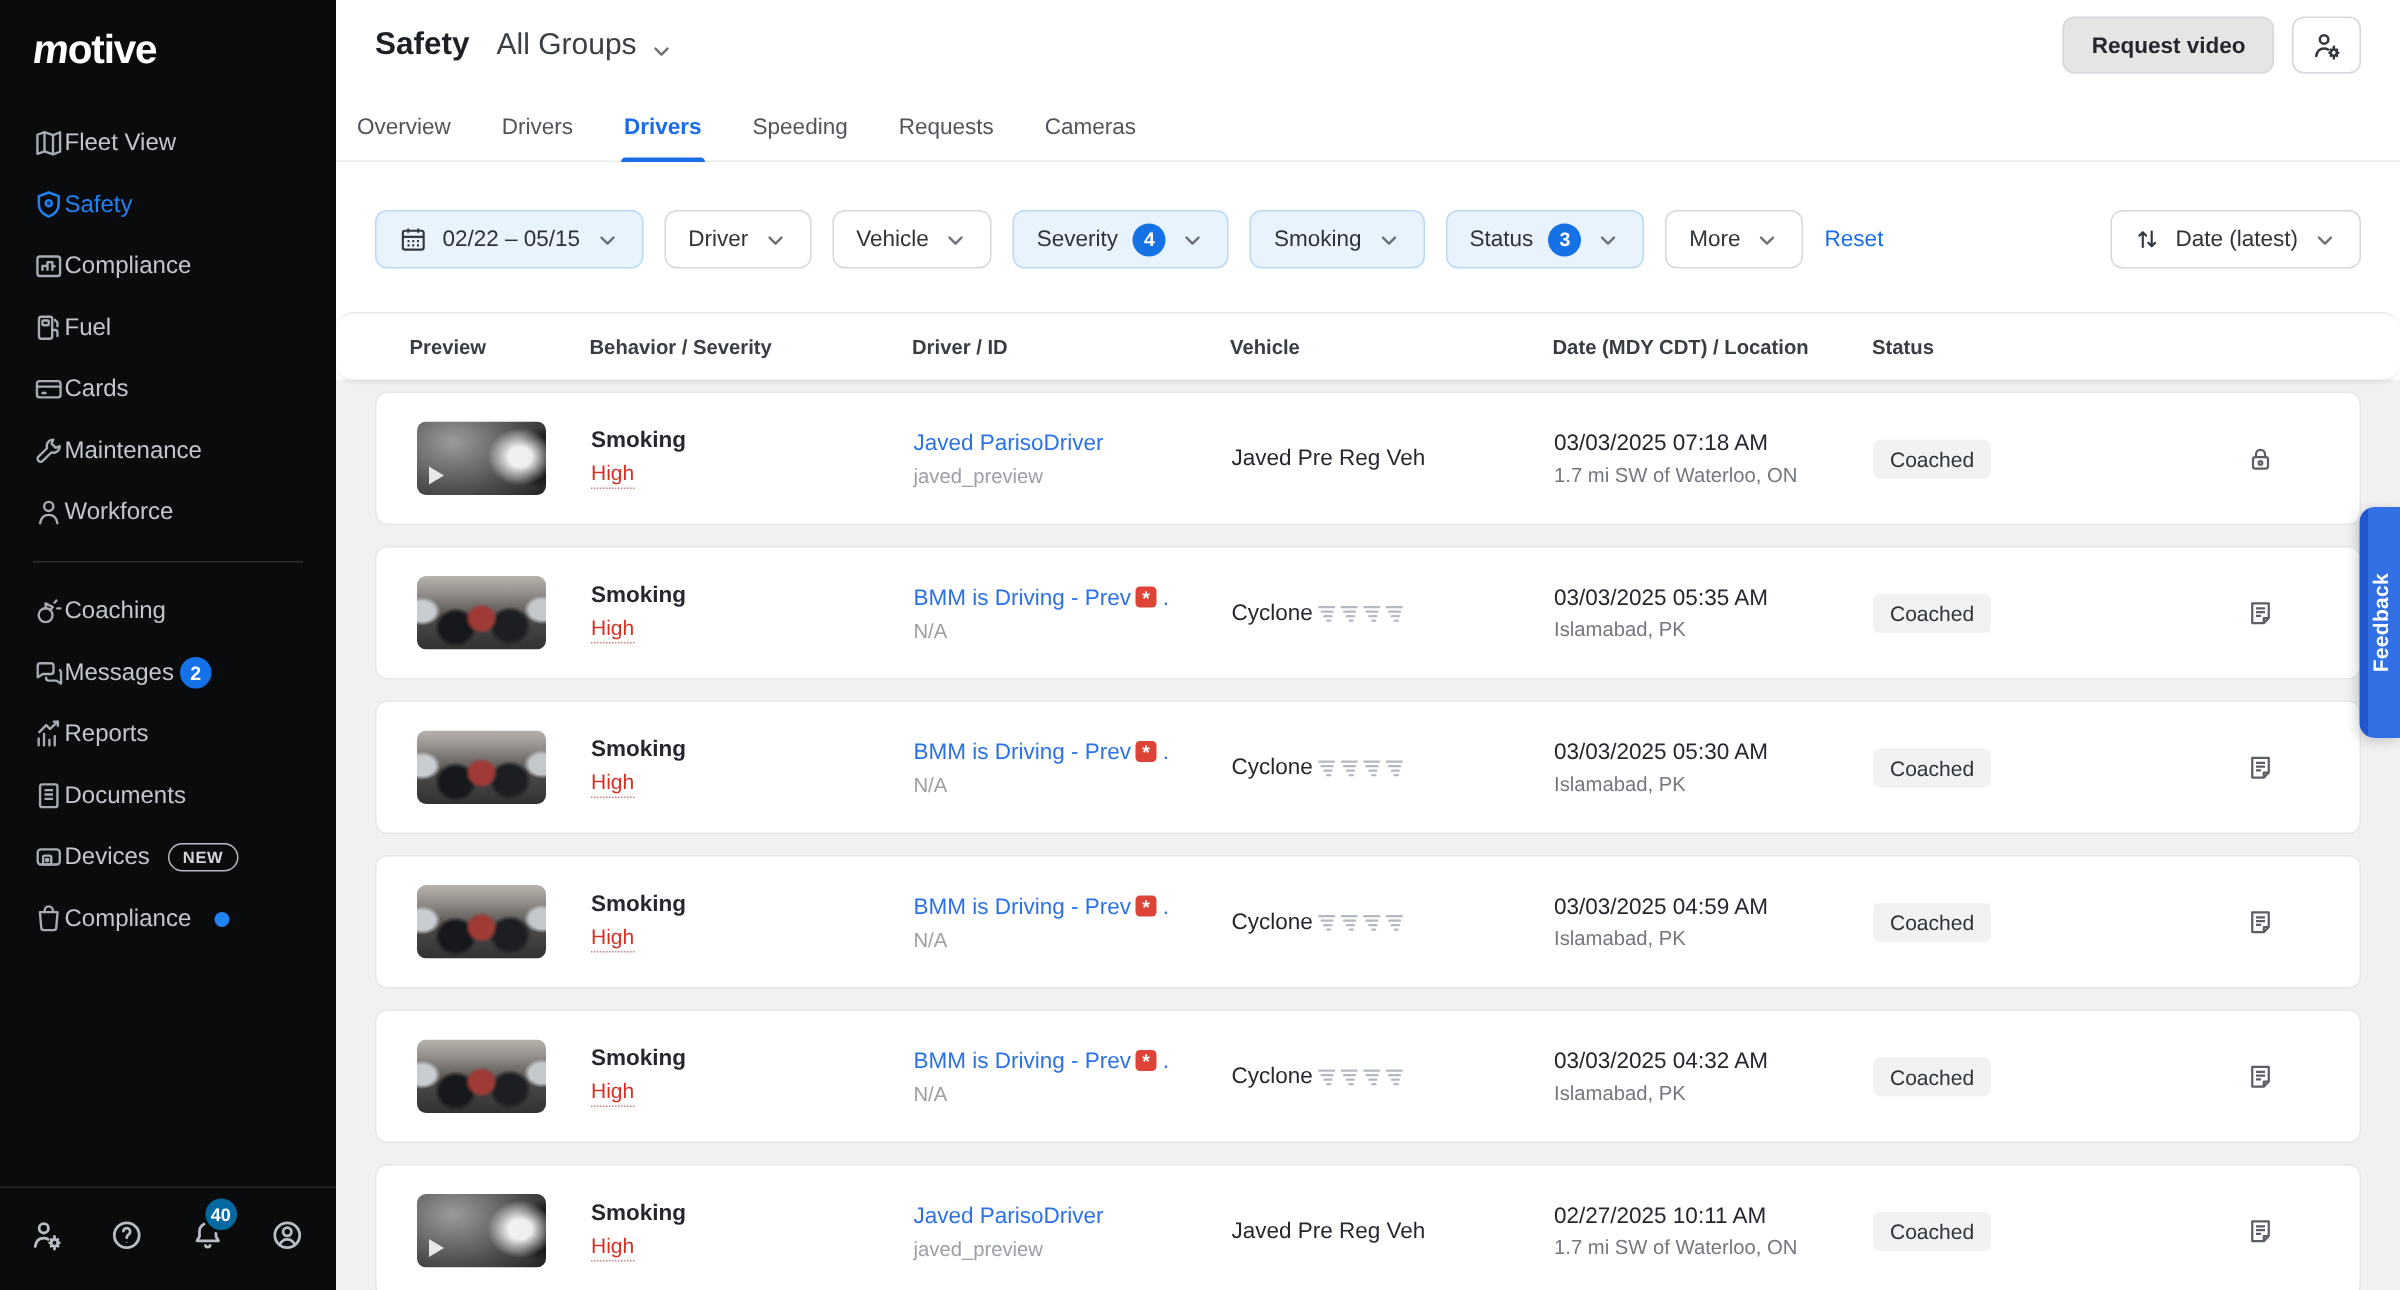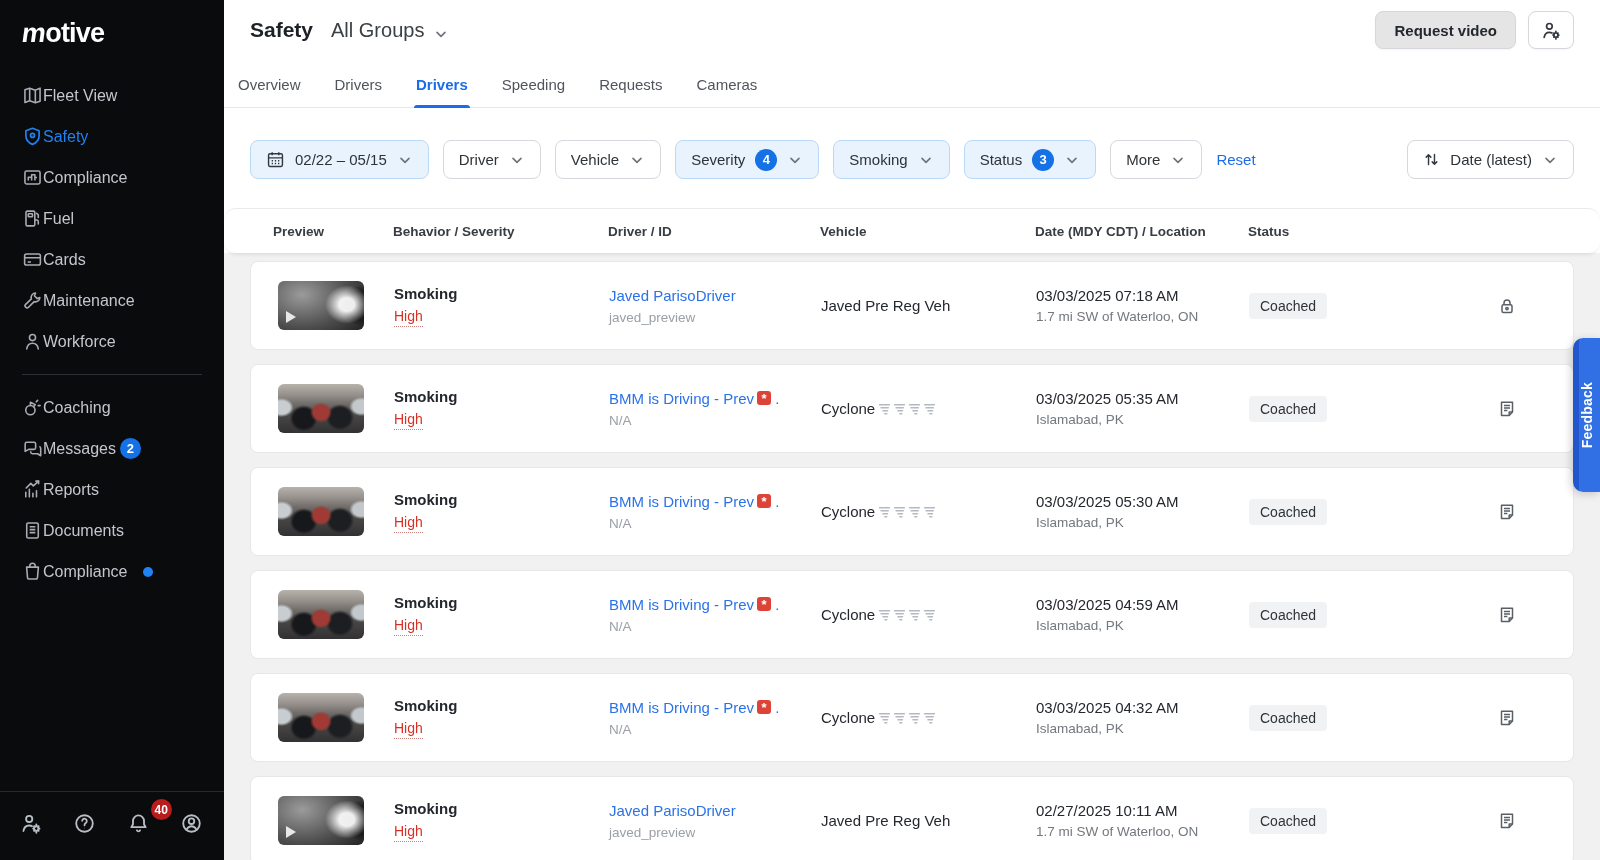--- a/index.html
+++ b/index.html
@@ -17,21 +17,21 @@
   .nav-icon { width:21px; height:21px; display:flex; align-items:center; justify-content:center; color:#a7acb4; }
   .nav-item.active .nav-icon { color:#1f82f5; }
   .nav-icon svg { width:21px; height:21px; stroke:currentColor; fill:none; }
   .nav-divider { height:1px; background:#2b2e32; margin:12px 22px; }
   .msg-badge { background:#1471e6; color:#fff; border-radius:50%; min-width:21px; height:21px; font-size:13px; font-weight:700; display:inline-flex; align-items:center; justify-content:center; margin-left:4px; }
   .new-pill { border:1.5px solid #b6bbc3; color:#d2d5da; border-radius:12px; padding:2.5px 9px; font-size:11px; font-weight:700; margin-left:12px; letter-spacing:.4px; }
   .side-dot { width:10px; height:10px; border-radius:50%; background:#1f82f5; margin-left:16px; }
   .sidebar-footer { border-top:1px solid #26282c; display:flex; justify-content:space-between; padding:20px 20px 24px; position:relative; }
   .foot-btn { position:relative; width:24px; height:24px; color:#b9bec6; cursor:pointer; }
   .foot-btn svg { width:23px; height:23px; stroke:currentColor; fill:none; }
-  .bell-badge { position:absolute; top:-15px; left:22px; background:#b91c1c; color:#fff; min-width:25px; height:25px; border-radius:50%; font-size:12px; font-weight:700; display:flex; align-items:center; justify-content:center; border:2px solid #0a0b0d; }
+  .bell-badge { position:absolute; top:-15px; left:8px; background:#0369a1; color:#fff; min-width:25px; height:25px; border-radius:50%; font-size:12px; font-weight:700; display:flex; align-items:center; justify-content:center; border:2px solid #0a0b0d; }
 
   
   .main { flex:1; display:flex; flex-direction:column; background:#fff; position:relative; min-width:0; }
   .topbar { display:flex; align-items:center; padding:10px 26px 0; height:50px; }
   .page-title { font-size:21px; font-weight:700; color:#1d2126; }
   .group-select { display:flex; align-items:flex-end; gap:9px; margin-left:18px; font-size:20px; color:#3b4046; cursor:pointer; }
   .top-actions { margin-left:auto; display:flex; gap:12px; }
   .btn-request { height:38px; padding:0 18px; border:1px solid #d4d7db; border-radius:8px; background:#e5e5e5; font-size:15px; font-weight:700; color:#24282e; cursor:pointer; box-shadow:0 1px 2px rgba(0,0,0,.04); font-family:inherit; }
   .btn-icon { width:46px; height:38px; border:1px solid #d4d7db; border-radius:8px; background:#fff; display:flex; align-items:center; justify-content:center; cursor:pointer; color:#33383e; box-shadow:0 1px 2px rgba(0,0,0,.04); }
   .btn-icon svg { width:21px; height:21px; stroke:currentColor; fill:none; }
@@ -208,20 +208,33 @@
               <rect x="4.5" y="2.8" width="11" height="14.4" rx="1.4"></rect>
               <path d="M7.3 6.4h5.4M7.3 9.2h5.4M7.3 12h5.4"></path>
             </svg>
           </span>
     <span class="nav-label">Documents</span>
 
   </div>
         <div class="nav-item">
     <span class="nav-icon">
             <svg viewBox="0 0 20 20" stroke-width="1.5" stroke-linejoin="round">
+              <rect x="3" y="5" width="14" height="9.6" rx="2"></rect>
+              <rect x="6.4" y="9" width="5.2" height="5.6" rx="1"></rect>
+              <circle cx="9" cy="11.8" r="0.8"></circle>
+            </svg>
+          </span>
+    <span class="nav-label">Devices</span>
+
+    <span class="new-pill">NEW</span>
+
+  </div>
+        <div class="nav-item">
+    <span class="nav-icon">
+            <svg viewBox="0 0 20 20" stroke-width="1.5" stroke-linejoin="round">
               <path d="M4.4 5.8h11.2l-.85 10c-.07.8-.7 1.4-1.5 1.4H6.75c-.8 0-1.43-.6-1.5-1.4z"></path>
               <path d="M7.4 5.6V4.7a2.6 2.6 0 0 1 5.2 0v.9"></path>
             </svg>
           </span>
     <span class="nav-label">Compliance</span>
 
     <span class="side-dot"></span>
   </div>
       </nav>
     <div class="sidebar-footer">

